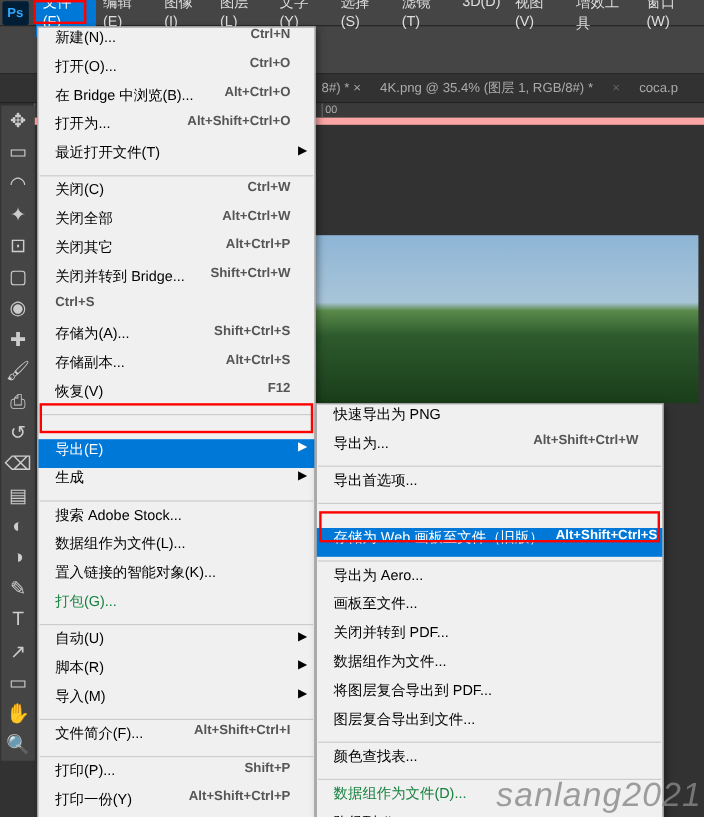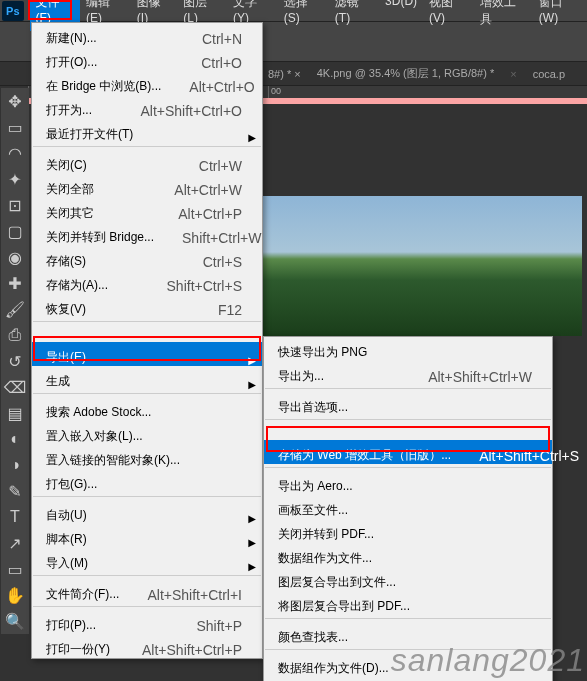--- a/index.html
+++ b/index.html
@@ -15,29 +15,29 @@
   .tabbar span { padding: 4px 8px; }
   .tabbar .sep { color: #666; }
   .ruler { height: 18px; background: #3a3a3a; border-bottom: 6px solid #fca5a5; margin-left: 28px; display: flex; color: #aaa; font-size: 9px; overflow: hidden; }
   .ruler div { width: 60px; border-left: 1px solid #666; padding-left: 2px; }
   .toolbox { position: absolute; left: 1px; top: 88px; width: 28px; background: #454545; display: flex; flex-direction: column; }
   .tool { width: 28px; height: 26px; display: flex; align-items: center; justify-content: center; color: #ccc; }
   .canvas { position: absolute; left: 262px; top: 196px; width: 320px; height: 140px; background: linear-gradient(#8eb5d6 0%, #a8c5d8 40%, #5a8a4a 45%, #2d5a2d 60%, #1a3d1a 100%); overflow: hidden; }
   .dropdown { position: absolute; background: #f0f0f0; border: 1px solid #999; box-shadow: 2px 2px 6px rgba(0,0,0,.4); font-size: 12px; color: #000; }
   .menu1 { left: 31px; top: 22px; width: 232px; }
   .menu2 { left: 263px; top: 336px; width: 290px; }
-  .menu-row { display: flex; align-items: flex-end; height: 24px; padding: 0 20px 0 14px; cursor: default; position: relative; gap: 28px; }
+  .menu-row { display: flex; align-items: flex-start; height: 24px; padding: 0 20px 0 14px; cursor: default; position: relative; }
   .menu-row.hl { background: #0078d7; color: #fff; margin-top: 20px; }
-  .menu-row.dis { color: #000000; }
+  .menu-row.dis { color: #15803d; }
   .menu-row .lbl { flex: 1; white-space: nowrap; }
-  .menu-row .sc { color: #555; font-size: 14px; }
+  .menu-row .sc { color: #555; font-size: 11px; font-weight: bold; }
   .menu-row.hl .sc { color: #fff; }
   .menu-row .arrow { position: absolute; right: 6px; font-size: 10px; }
   .menu-sep { height: 1px; background: #ccc; margin: 3px 1px; }
-  .watermark { position: absolute; right: 2px; bottom: 2px; color: #888; font-size: 32px; font-style: italic; font-family: Arial; pointer-events: none; letter-spacing: 1px; opacity: .8; }
+  .watermark { position: absolute; right: 2px; bottom: 2px; color: #888; font-size: 28px; font-style: italic; font-family: Arial; pointer-events: none; letter-spacing: 1px; opacity: .8; }
 </style>
 </head>
 <body>
 
 <div class="menubar">
   <div class="ps-logo">Ps</div>
   <div id="menubar-items" style="display: flex;">
       <div class="menubar-item open">文件(F)</div>
       <div class="menubar-item">编辑(E)</div>
       <div class="menubar-item">图像(I)</div>
@@ -133,46 +133,49 @@
     </div>
     <div class="menu-row">
       <span class="lbl">关闭其它</span>
       <span class="sc">Alt+Ctrl+P</span>
     </div>
     <div class="menu-row">
       <span class="lbl">关闭并转到 Bridge...</span>
       <span class="sc">Shift+Ctrl+W</span>
     </div>
     <div class="menu-row">
-      <span class="lbl">存储(S)</span>
       <span class="sc">Ctrl+S</span>
     </div>
     <div class="menu-row">
       <span class="lbl">存储为(A)...</span>
       <span class="sc">Shift+Ctrl+S</span>
     </div>
     <div class="menu-row">
+      <span class="lbl">存储副本...</span>
+      <span class="sc">Alt+Ctrl+S</span>
+    </div>
+    <div class="menu-row">
       <span class="lbl">恢复(V)</span>
       <span class="sc">F12</span>
     </div>
     <div class="menu-sep"></div>
     <div class="menu-row hl">
       <span class="lbl">导出(E)</span>
       <span class="arrow">▶</span>
     </div>
     <div class="menu-row">
       <span class="lbl">生成</span>
       <span class="arrow">▶</span>
     </div>
     <div class="menu-sep"></div>
     <div class="menu-row">
       <span class="lbl">搜索 Adobe Stock...</span>
     </div>
     <div class="menu-row">
-      <span class="lbl">置入嵌入对象(L)...</span>
+      <span class="lbl">数据组作为文件(L)...</span>
     </div>
     <div class="menu-row">
       <span class="lbl">置入链接的智能对象(K)...</span>
     </div>
     <div class="menu-row dis">
       <span class="lbl">打包(G)...</span>
     </div>
     <div class="menu-sep"></div>
     <div class="menu-row">
       <span class="lbl">自动(U)</span>
@@ -208,41 +211,41 @@
     <div class="menu-row">
       <span class="lbl">导出为...</span>
       <span class="sc">Alt+Shift+Ctrl+W</span>
     </div>
     <div class="menu-sep"></div>
     <div class="menu-row">
       <span class="lbl">导出首选项...</span>
     </div>
     <div class="menu-sep"></div>
     <div class="menu-row hl">
-      <span class="lbl">存储为 Web 增效工具（旧版）...</span>
+      <span class="lbl">存储为 Web 画板至文件（旧版）...</span>
       <span class="sc">Alt+Shift+Ctrl+S</span>
     </div>
     <div class="menu-sep"></div>
     <div class="menu-row">
       <span class="lbl">导出为 Aero...</span>
     </div>
     <div class="menu-row">
       <span class="lbl">画板至文件...</span>
     </div>
     <div class="menu-row">
       <span class="lbl">关闭并转到 PDF...</span>
     </div>
     <div class="menu-row">
       <span class="lbl">数据组作为文件...</span>
     </div>
     <div class="menu-row">
+      <span class="lbl">将图层复合导出到 PDF...</span>
+    </div>
+    <div class="menu-row">
       <span class="lbl">图层复合导出到文件...</span>
-    </div>
-    <div class="menu-row">
-      <span class="lbl">将图层复合导出到 PDF...</span>
     </div>
     <div class="menu-sep"></div>
     <div class="menu-row">
       <span class="lbl">颜色查找表...</span>
     </div>
     <div class="menu-sep"></div>
     <div class="menu-row dis">
       <span class="lbl">数据组作为文件(D)...</span>
     </div>
     <div class="menu-row">

